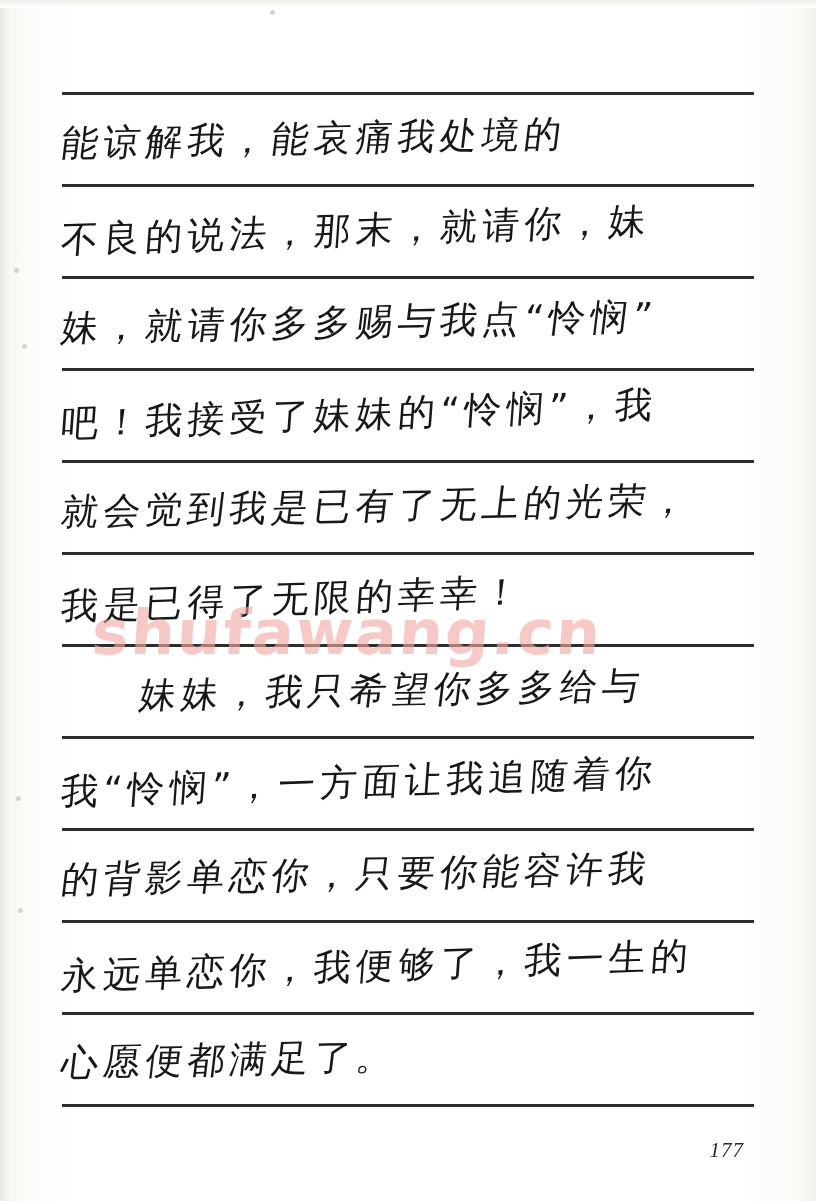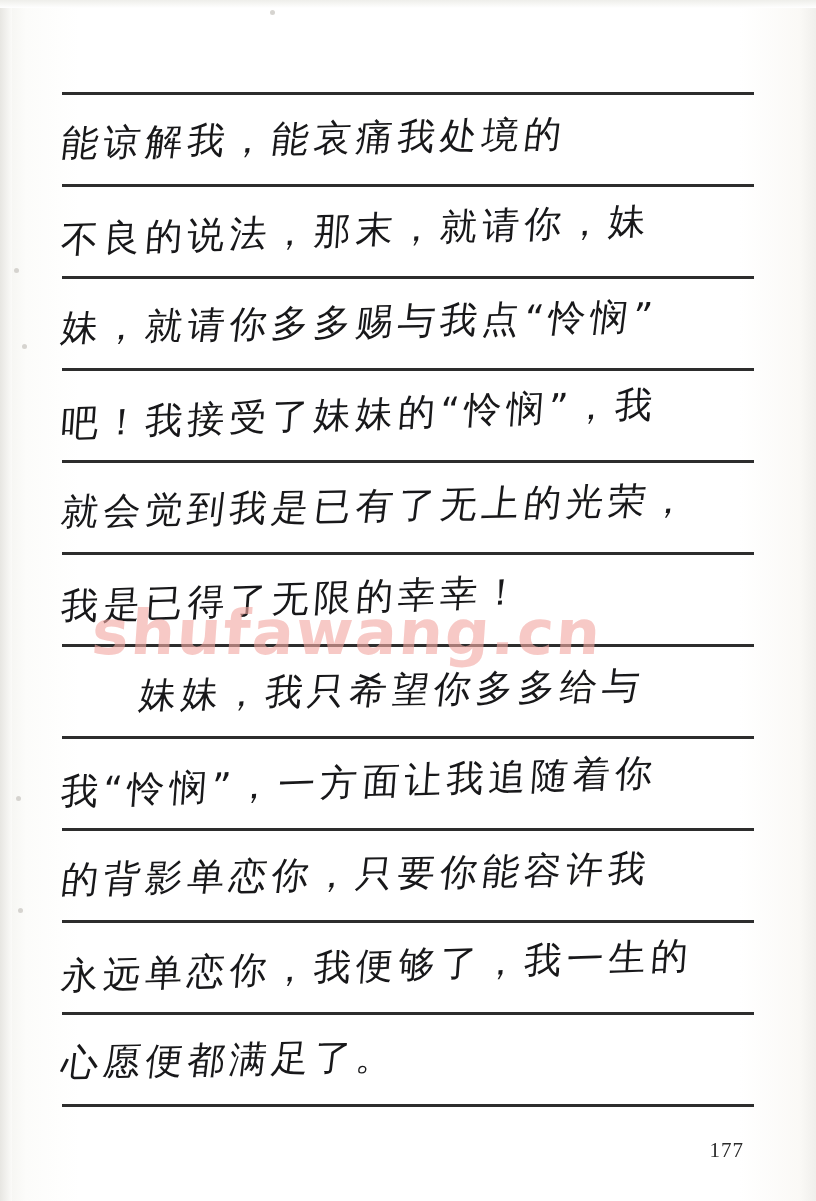--- a/index.html
+++ b/index.html
@@ -109,20 +109,21 @@
   }
 
   .page-number {
     position: absolute;
     right: 72px;
     bottom: 38px;
     font-family: "Liberation Serif", serif;
     font-size: 21px;
     color: #2a2a2a;
     letter-spacing: 1px;
+    font-style: italic;
   }
 </style>
 </head>
 <body>
 
 <div class="page">
   <div class="paper-tone"></div>
   <div class="scan-edge-left"></div>
   <div class="scan-edge-top"></div>
 

